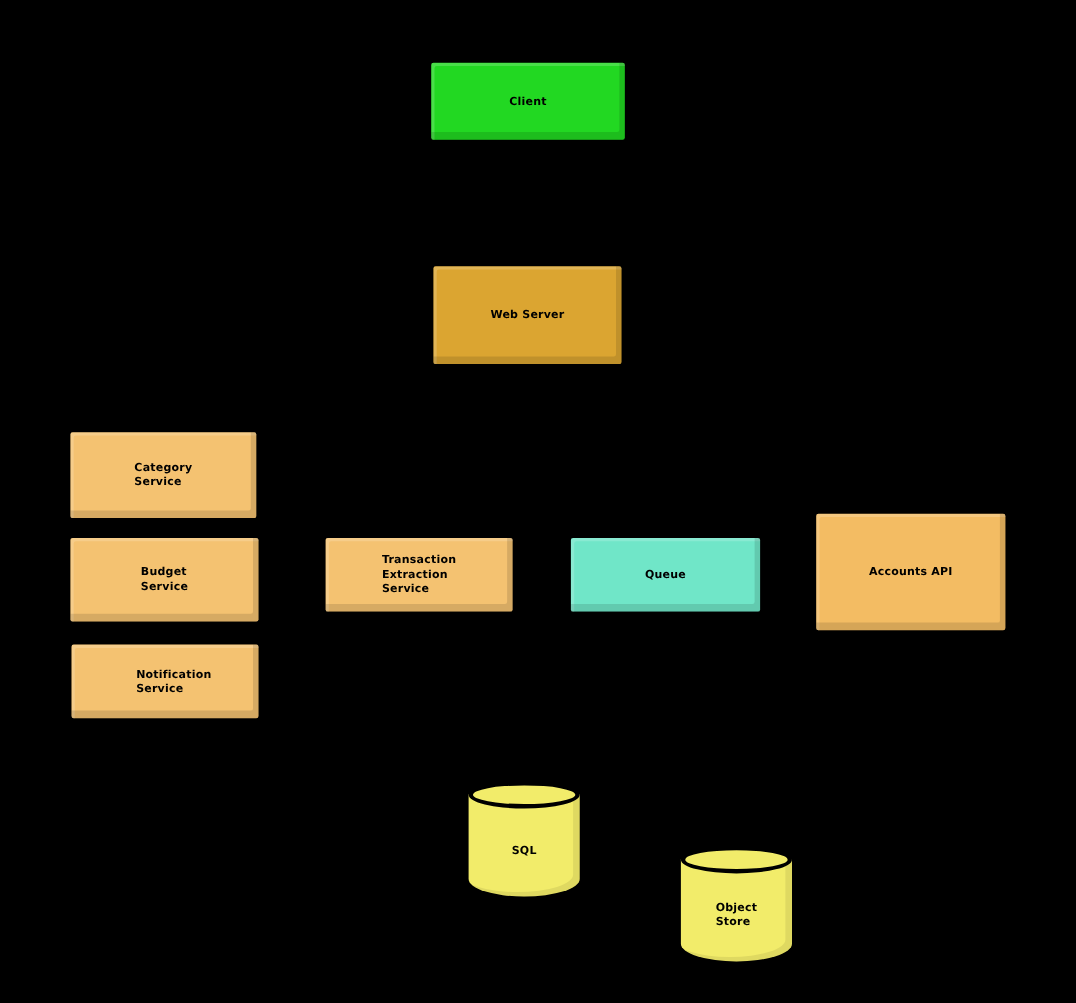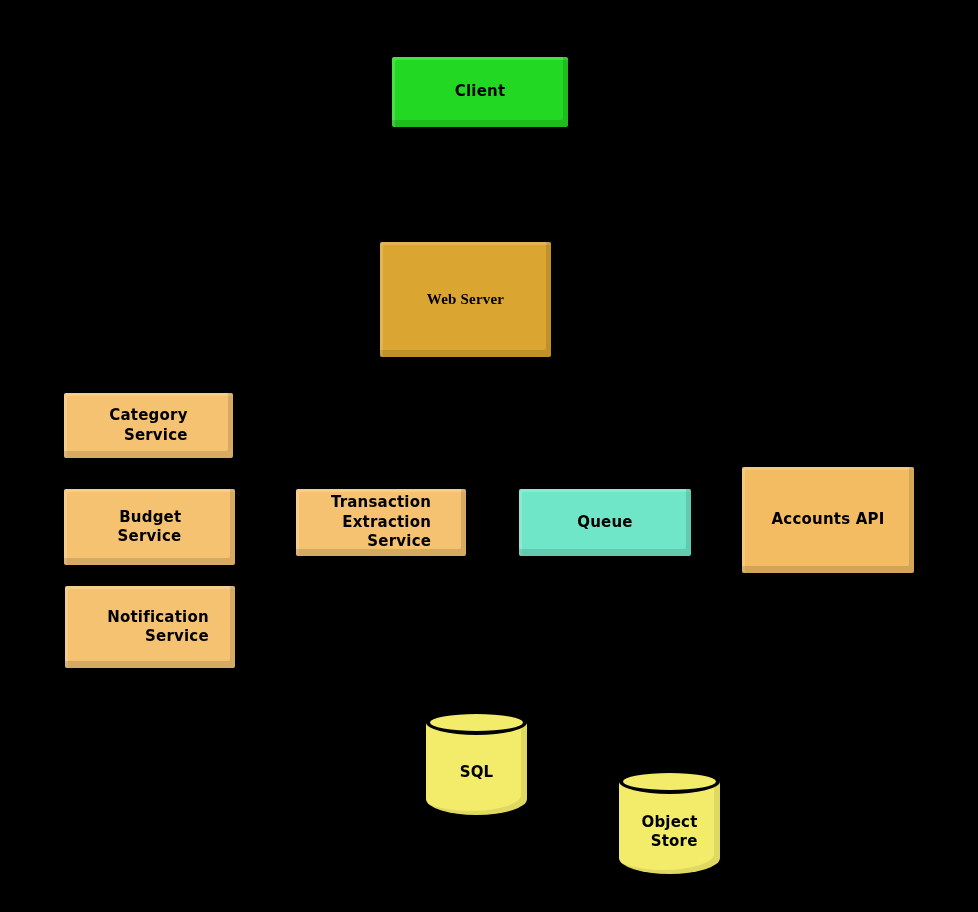--- a/index.html
+++ b/index.html
@@ -20,32 +20,32 @@
     display: flex;
     align-items: center;
     justify-content: center;
     box-sizing: border-box;
     box-shadow: inset -5px -7px 0 rgba(0,0,0,0.12), inset 3px 3px 0 rgba(255,255,255,0.18);
     border-radius: 2px;
   }
   .label {
     color: #000;
     font-weight: bold;
-    font-size: 15px;
+    font-size: 10px;
     line-height: 1.3;
-    text-align: right;
+    text-align: left;
     white-space: pre-line;
     letter-spacing: 0.2px;
   }
   
   .pos-client        { left: 392px; top: 57px;  width: 176px; height: 70px;  }
-  .pos-web-server    { left: 380px; top: 242px; width: 171px; height: 115px; font-family: Liberation Serif, serif; }
-  .pos-category      { left: 64px;  top: 393px; width: 169px; height: 65px;  }
+  .pos-web-server    { left: 394px; top: 242px; width: 171px; height: 89px; }
+  .pos-category      { left: 64px;  top: 393px; width: 169px; height: 78px;  }
   .pos-budget        { left: 64px;  top: 489px; width: 171px; height: 76px;  }
-  .pos-notification  { left: 65px;  top: 586px; width: 170px; height: 82px; padding-left: 16px;  }
+  .pos-notification  { left: 65px;  top: 586px; width: 170px; height: 67px; padding-left: 16px;  }
   .pos-transaction   { left: 296px; top: 489px; width: 170px; height: 67px;  }
   .pos-queue         { left: 519px; top: 489px; width: 172px; height: 67px;  }
   .pos-accounts      { left: 742px; top: 467px; width: 172px; height: 106px; }
   
   .cylinder { position: absolute; }
   .pos-sql          { left: 426px; top: 710px; width: 101px; height: 105px; }
   .pos-object-store { left: 619px; top: 769px; width: 101px; height: 105px; }
   .cyl-body {
     position: absolute;
     left: 0; right: 0;

